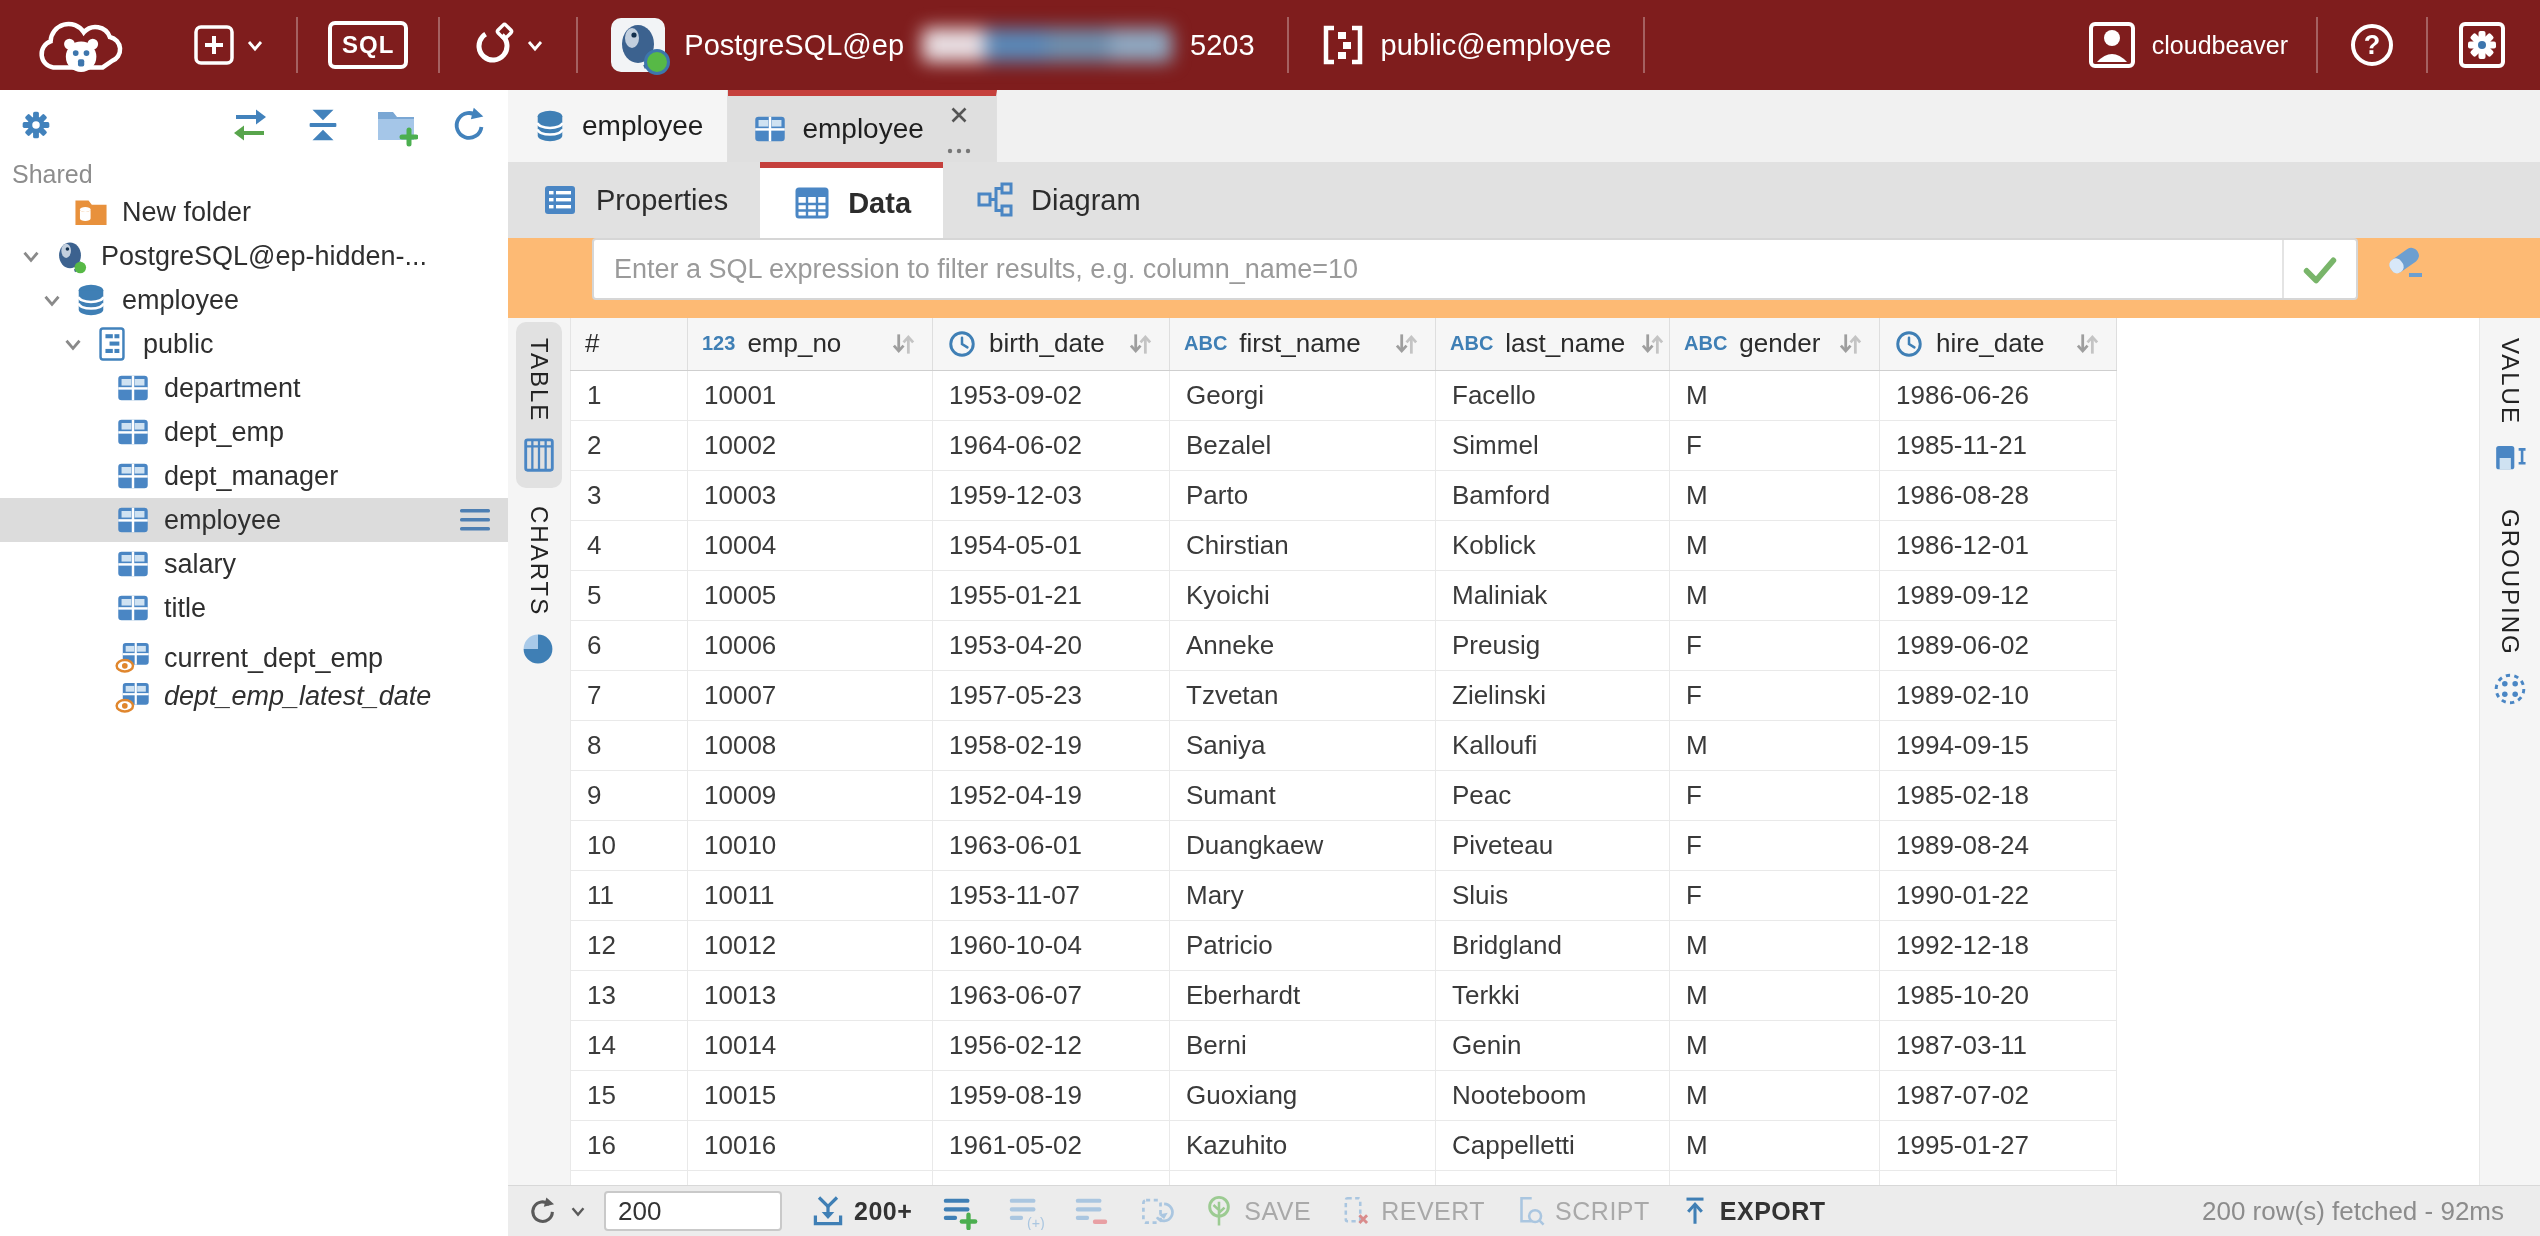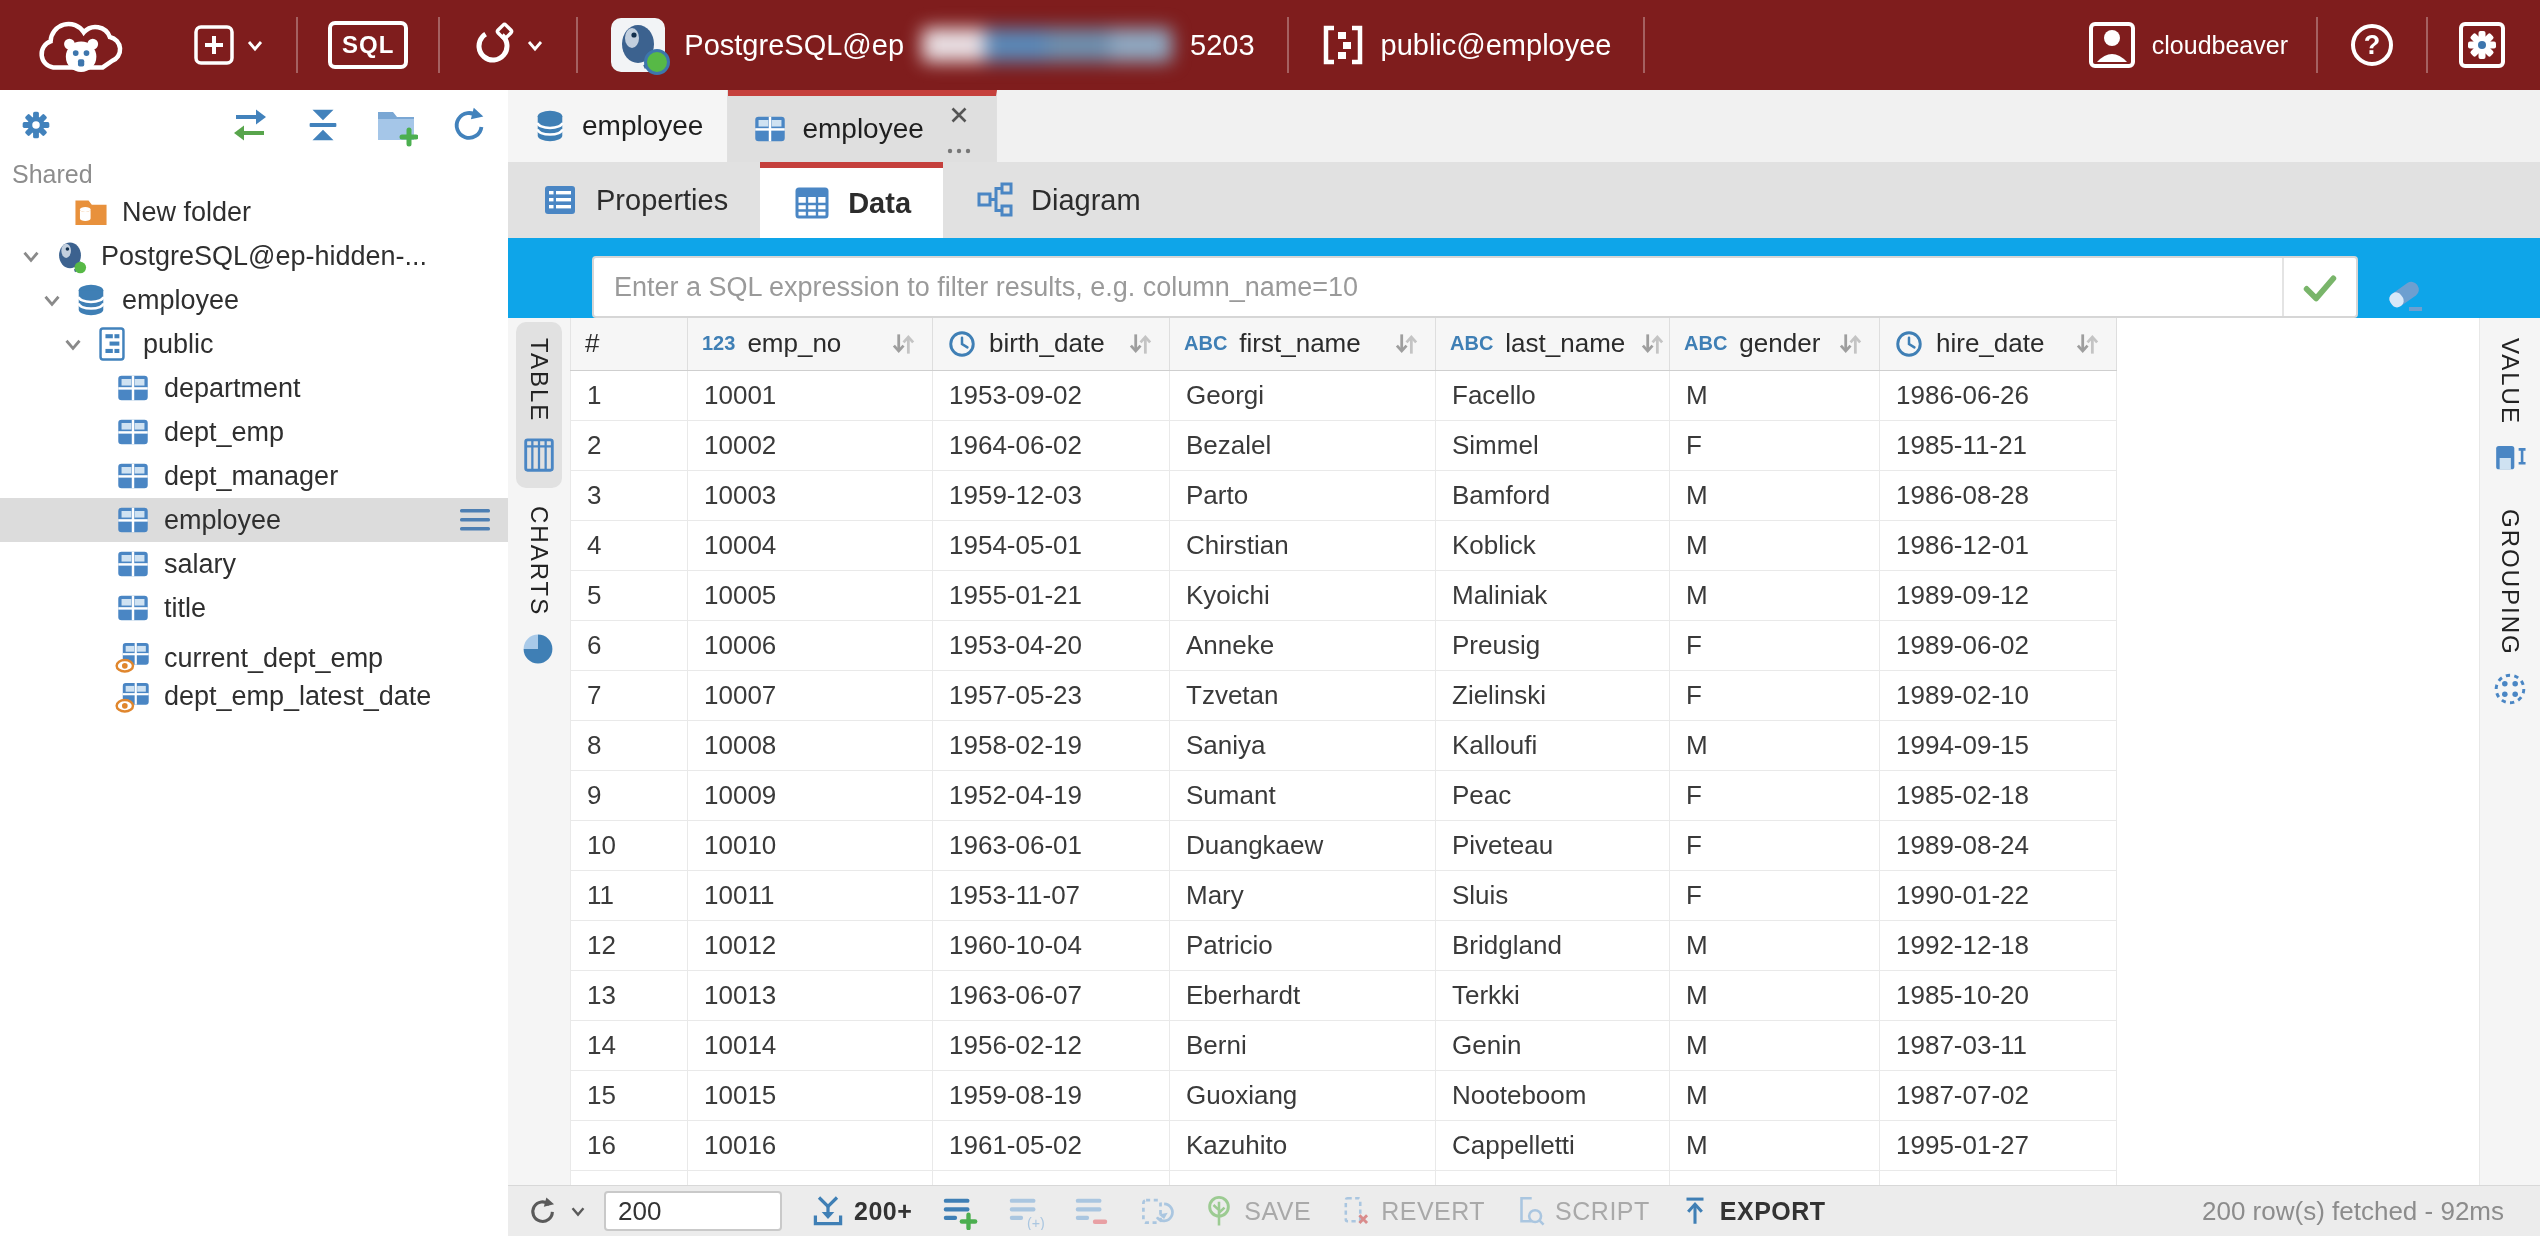--- a/index.html
+++ b/index.html
@@ -53,21 +53,21 @@
   .etab.active{background:#dfdfdf;border-top:6px solid #c5403c;padding-top:0;}
   .etab-aux{display:flex;flex-direction:column;justify-content:space-between;align-items:center;
             height:54px;margin-left:8px;}
   .etabs-rest{flex:1;background:#f1f1f1;}
 
   .object-tabs{height:76px;background:#e1e1e1;display:flex;flex:none;}
   .otab{display:flex;align-items:center;gap:16px;padding:0 32px;font-size:29px;color:#2c2c2c;cursor:pointer;}
   .otab .ticon{width:40px;height:40px;}
   .otab.active{background:#fff;border-top:6px solid #c5403c;font-weight:bold;}
 
-  .filter-bar{height:80px;background:#0ea5e9;display:flex;align-items:flex-end;padding-left:84px;flex:none;}
+  .filter-bar{height:80px;background:#fdba74;display:flex;align-items:flex-start;padding-left:84px;flex:none;}
   .filter-input{width:1766px;height:62px;background:#fff;border:2px solid #d6d6d6;border-radius:4px;
                 display:flex;align-items:stretch;box-sizing:border-box;}
   .filter-input input{flex:1;border:none;outline:none;background:none;font-size:27px;color:#444;
                       padding:0 20px;font-family:"Liberation Sans",sans-serif;}
   .filter-input input::placeholder{color:#9a9a9a;}
   .filter-check{width:72px;border-left:2px solid #e4e4e4;display:flex;align-items:center;
                 justify-content:center;background:#fff;cursor:pointer;border-radius:0 4px 4px 0;}
   .filter-eraser{margin-left:26px;cursor:pointer;}
 
   .result-area{flex:1;display:flex;min-height:0;}
@@ -445,21 +445,21 @@
                 <rect x="24" y="11" width="12" height="8" fill="#cfe2f2"></rect>
                 <rect x="4" y="21" width="36" height="3" fill="#fff"></rect>
                 <rect x="20.5" y="7" width="3" height="30" fill="#fff"></rect>
               </g>
               <ellipse cx="12" cy="34" rx="10" ry="7" fill="#fff" stroke="#e0862d" stroke-width="3"></ellipse>
               <circle cx="12" cy="34" r="3.5" fill="#e0862d"></circle>
             </svg>
           </span>
           <span class="tree-label">current_dept_emp</span>
         </div>
-        <div class="tree-row" style="padding-left: 73px;">
+        <div class="tree-row" style="padding-left: 73px; font-style: italic;">
           <span class="tree-chevron"></span>
           <span class="tree-icon">
             <svg width="36" height="36" viewBox="0 0 44 44">
               <g transform="translate(6,0) scale(0.88)">
                 <rect x="4" y="7" width="36" height="30" rx="4" fill="#4a86c4"></rect>
                 <rect x="8" y="11" width="12" height="8" fill="#cfe2f2"></rect>
                 <rect x="24" y="11" width="12" height="8" fill="#cfe2f2"></rect>
                 <rect x="4" y="21" width="36" height="3" fill="#fff"></rect>
                 <rect x="20.5" y="7" width="3" height="30" fill="#fff"></rect>
               </g>

